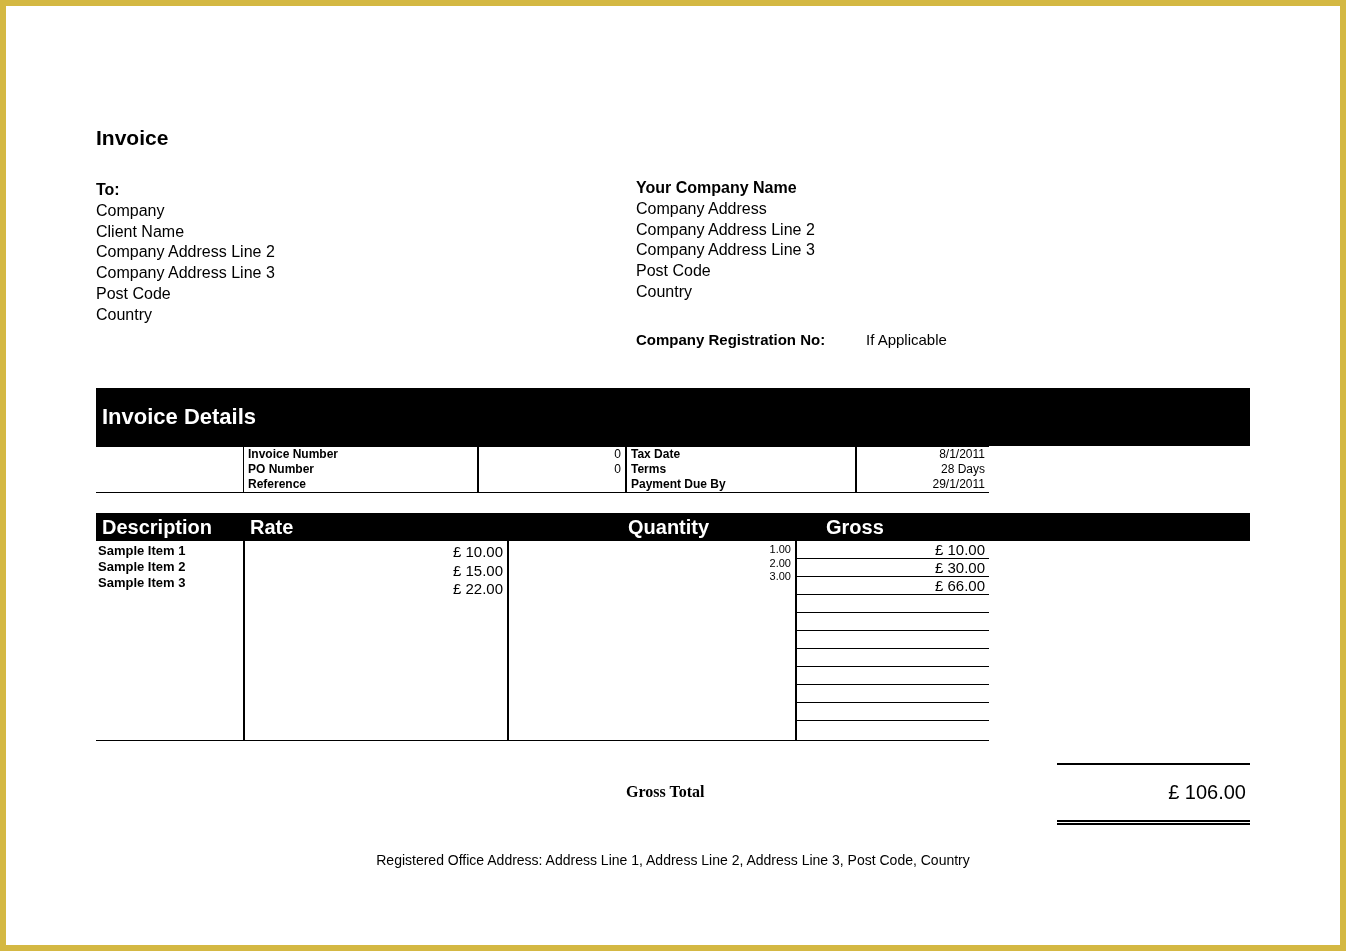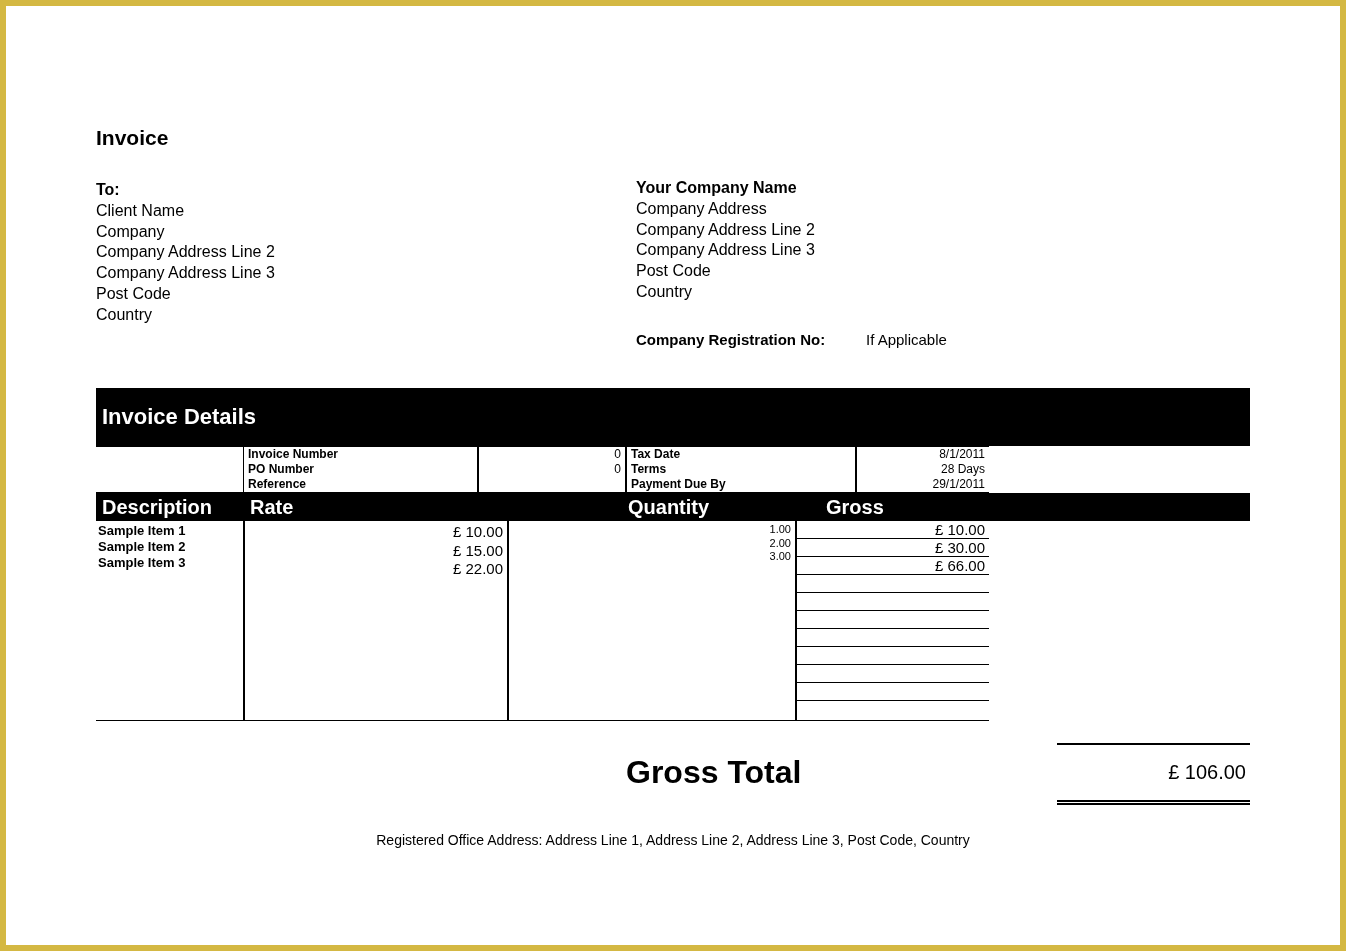--- a/index.html
+++ b/index.html
@@ -68,21 +68,21 @@
   .details-grid .val-col2 { width: 133px; text-align: right; border-right: none; }
   .details-grid .cell {
     font-size: 12px;
     padding: 0 4px;
     line-height: 1.25;
     font-weight: bold;
   }
   .details-grid .val-col1 .cell,
   .details-grid .val-col2 .cell { font-weight: normal; }
 
-  .items-wrap { }
+  .items-wrap { margin-top: 20px; }
   .items-header {
     display: flex;
     background: #000;
     color: #fff;
     font-weight: bold;
     font-size: 20px;
     line-height: 1.4;
   }
   .items-header > div { padding: 0 6px; }
   .col-desc { width: 148px; }
@@ -135,23 +135,24 @@
 
   .line { line-height: 1.25; }
 
   .total-row {
     display: flex;
     margin-top: 22px;
     align-items: center;
   }
   .total-row .spacer { width: 530px; }
   .total-row .label {
-    font-size: 32px;
+    font-size: 16px;
     font-weight: bold;
     width: 240px;
+    font-family: Liberation Serif, serif;
   }
   .total-row .amount {
     font-size: 20px;
     font-weight: normal;
     text-align: right;
     width: 193px;
     margin-left: auto;
     border-top: 2px solid #000;
     border-bottom: 2px solid #000;
     padding: 16px 4px;
@@ -172,22 +173,22 @@
 </style>
 </head>
 <body>
 
 <div class="page">
 
   <div class="header-row">
     <div class="header-left">
       <h1 class="title">Invoice</h1>
       <div class="addr-line bold">To:</div>
+      <div class="addr-line">Company</div>
       <div class="addr-line">Client Name</div>
-      <div class="addr-line">Company</div>
       <div class="addr-line">Company Address Line 2</div>
       <div class="addr-line">Company Address Line 3</div>
       <div class="addr-line">Post Code</div>
       <div class="addr-line">Country</div>
     </div>
     <div class="header-right company-block">
       <div style="height:52px"></div>
       <div class="addr-line bold">Your Company Name</div>
       <div class="addr-line">Company Address</div>
       <div class="addr-line">Company Address Line 2</div>

